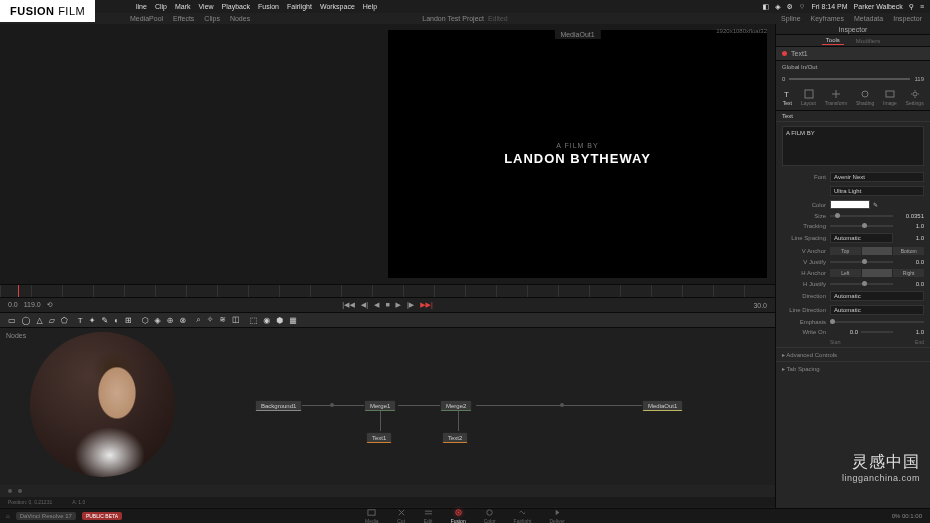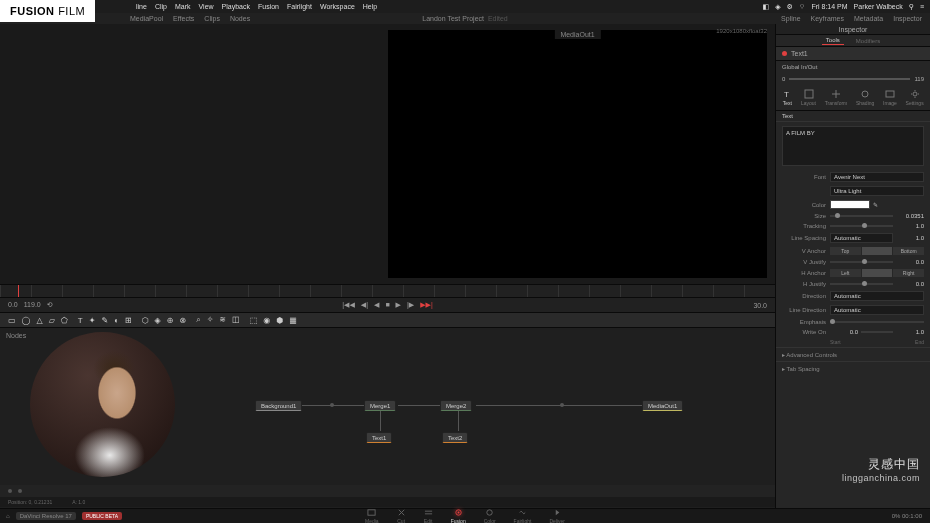--- a/index.html
+++ b/index.html
@@ -76,21 +76,21 @@
 .resolve-badge{background:#333;padding:1px 4px;border-radius:2px}
 .beta-badge{background:#a03030;color:#fff;padding:1px 4px;border-radius:2px;font-size:5px}
 .page-tabs{position:absolute;left:50%;transform:translateX(-50%);display:flex;gap:18px}
 .page-tab{display:flex;flex-direction:column;align-items:center;gap:1px;font-size:5px;color:#666}
 .page-tab.active{color:#ccc}
 .page-tab svg{width:9px;height:9px}
 .page-tab.active svg{filter:drop-shadow(0 0 2px #e04040)}
 .webcam{position:absolute;left:30px;top:332px;width:145px;height:145px;border-radius:50%;overflow:hidden;background:radial-gradient(circle at 40% 30%,#4a3530,#1a0f0d);z-index:60}
 .webcam::before{content:'';position:absolute;inset:0;background:radial-gradient(ellipse 40px 55px at 60% 42%,#c9a58a 0%,#b8906f 45%,transparent 48%),radial-gradient(ellipse 30px 25px at 58% 25%,#3a2818,transparent 70%),radial-gradient(ellipse 50px 40px at 55% 85%,#e8e8e8,transparent 70%)}
 .watermark{position:absolute;right:10px;bottom:40px;z-index:70;opacity:0.85;text-align:right}
-.watermark .wm-cn{font-size:12px;color:#fff;font-weight:300;letter-spacing:1px}
+.watermark .wm-cn{font-size:16px;color:#fff;font-weight:300;letter-spacing:1px}
 .watermark .wm-en{font-size:9px;color:#ddd;letter-spacing:0.5px}
 .status-line{position:absolute;bottom:16px;left:0;right:155px;height:10px;background:#1a1a1a;display:flex;align-items:center;padding:0 8px;font-size:5px;color:#666;gap:20px}
 .kf-bar{position:absolute;bottom:26px;left:0;right:155px;height:12px;background:#232323;display:flex;align-items:center;padding:0 8px;gap:6px}
 .kf-bar .kf-dot{width:4px;height:4px;border-radius:50%;background:#555}
 .icon{display:inline-block}
 </style>
 </head>
 <body>
 
 <div class="top-badge"><b>FUSION </b><span>FILM</span></div>
@@ -135,20 +135,24 @@
   </div>
 </div>
 
 <div class="res-badge">1920x1080xfloat32</div>
 
 <div class="main-area">
   <div class="viewer-section">
     <div class="viewer-left"></div>
     <div class="viewer-right">
       <div class="viewer-right-header">MediaOut1</div>
+      <div class="canvas-text">
+        <div class="canvas-subtitle">A FILM BY</div>
+        <div class="canvas-title">LANDON BYTHEWAY</div>
+      </div>
     </div>
   </div>
   <div class="timeline-ruler">
     <div class="ruler-ticks">
       <div class="ruler-tick"></div>
         <div class="ruler-tick"></div>
         <div class="ruler-tick"></div>
         <div class="ruler-tick"></div>
         <div class="ruler-tick"></div>
         <div class="ruler-tick"></div>

